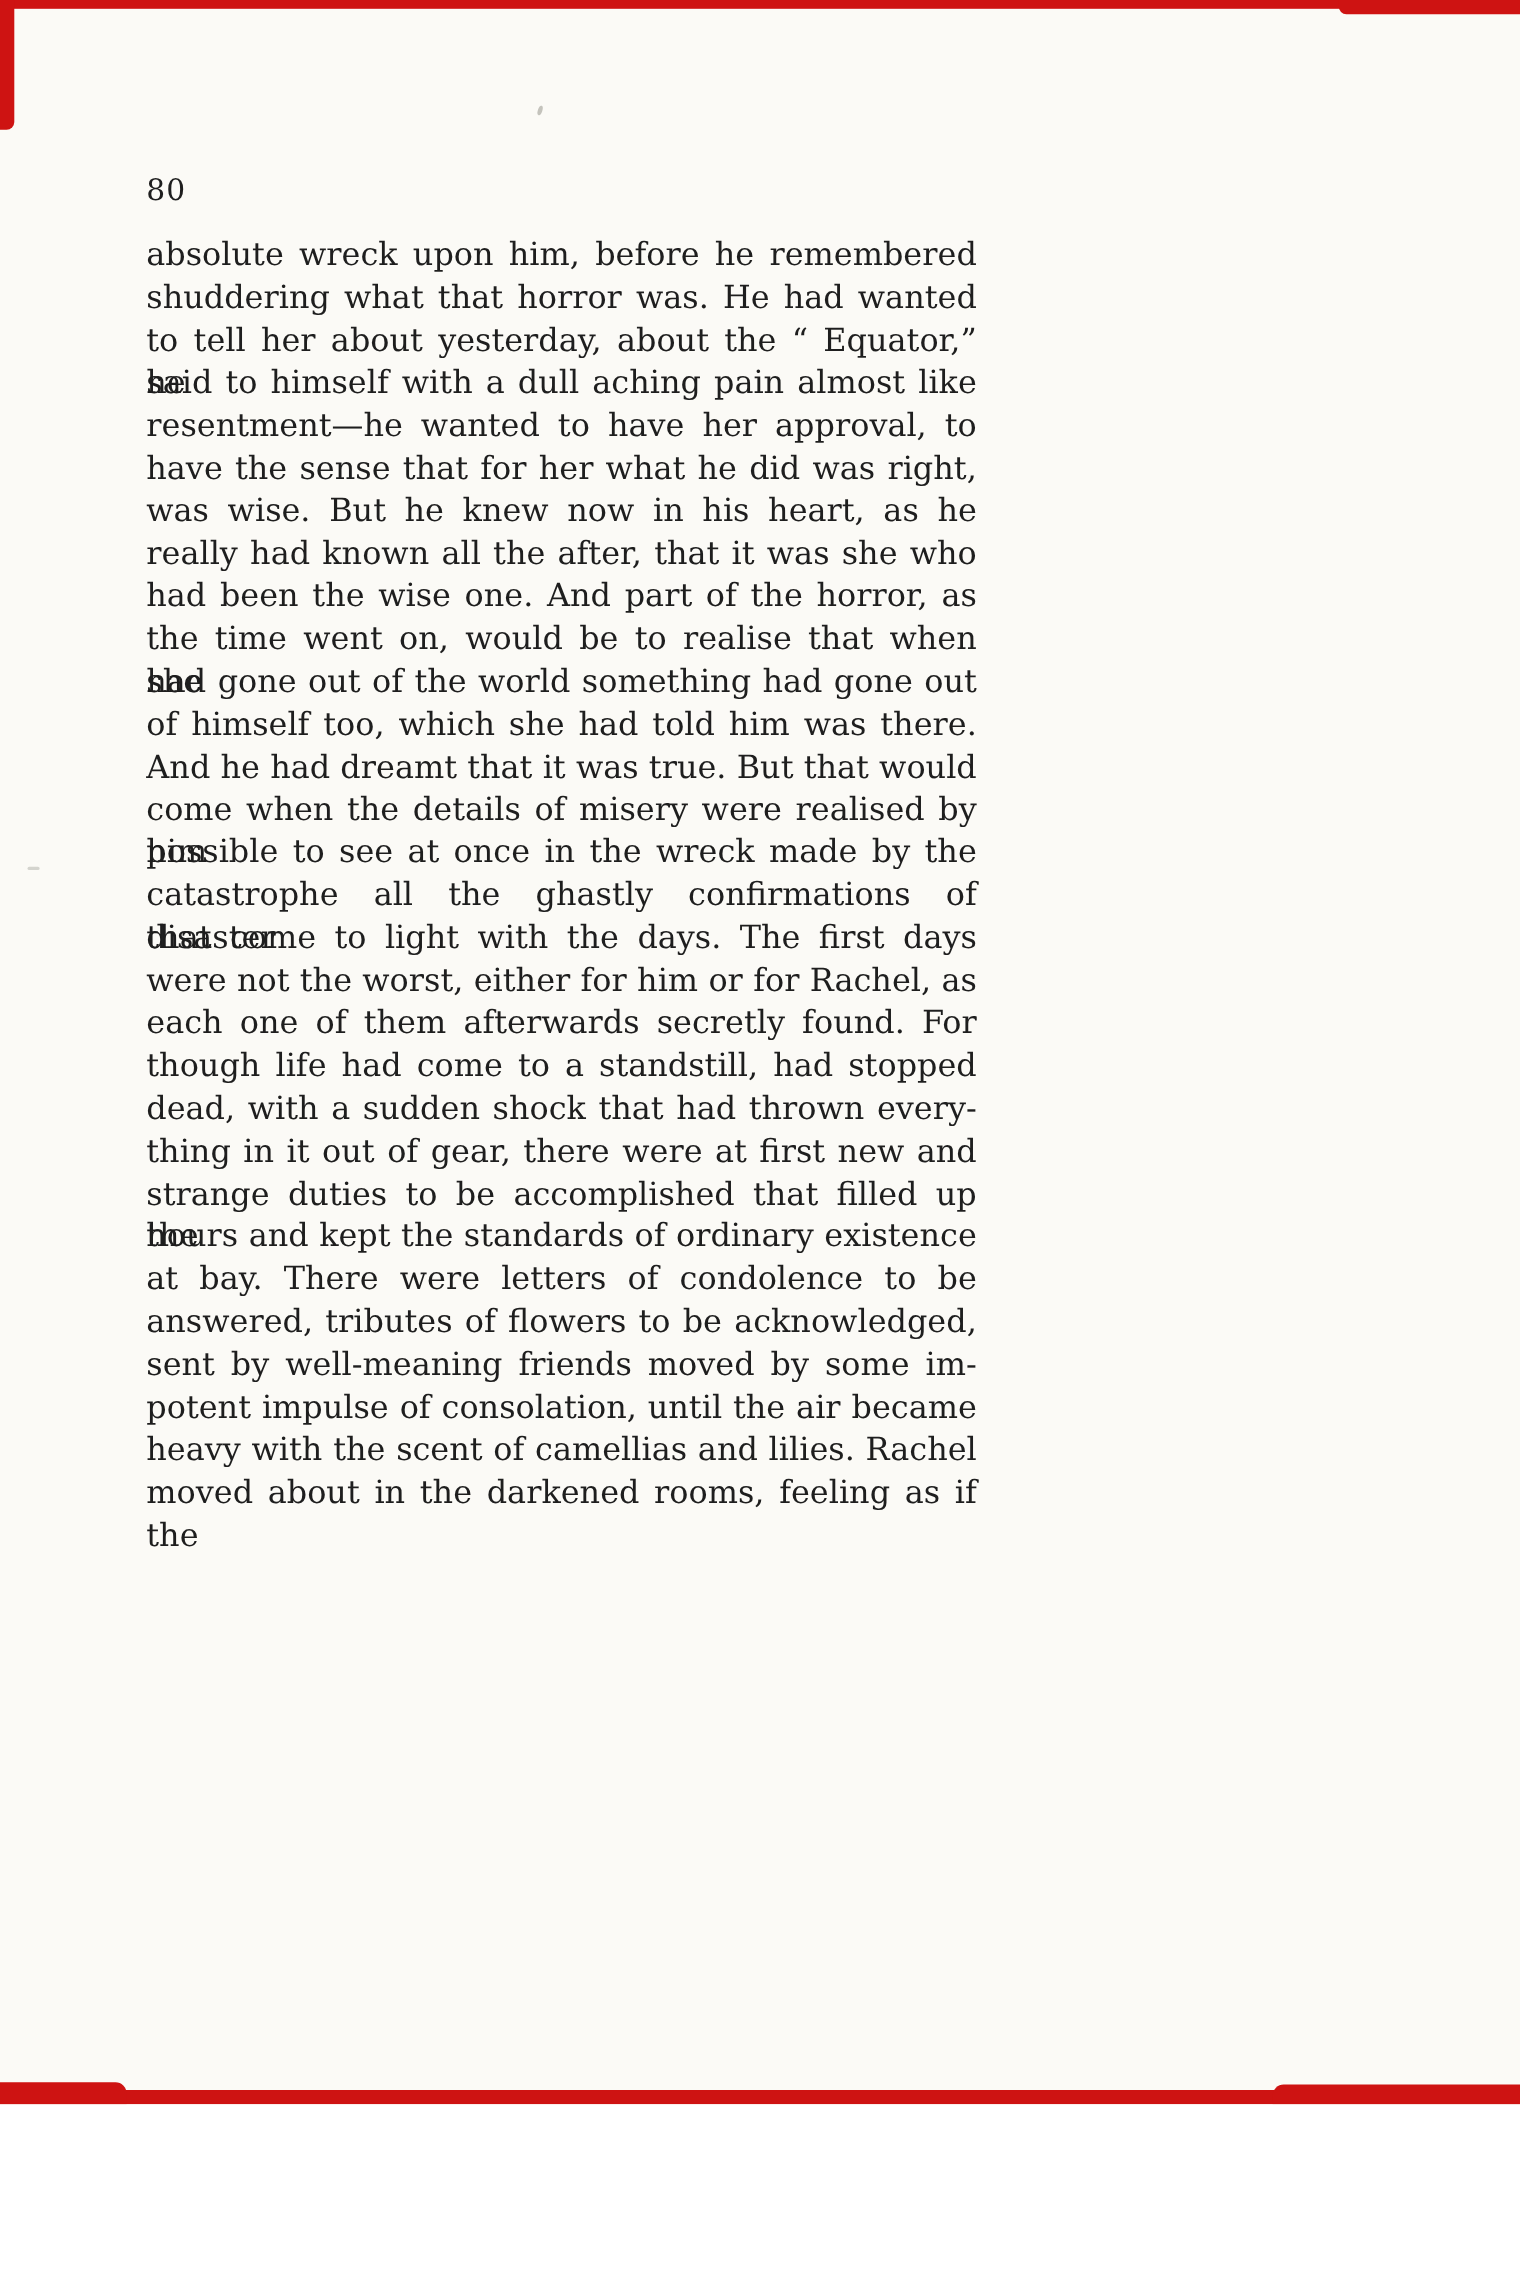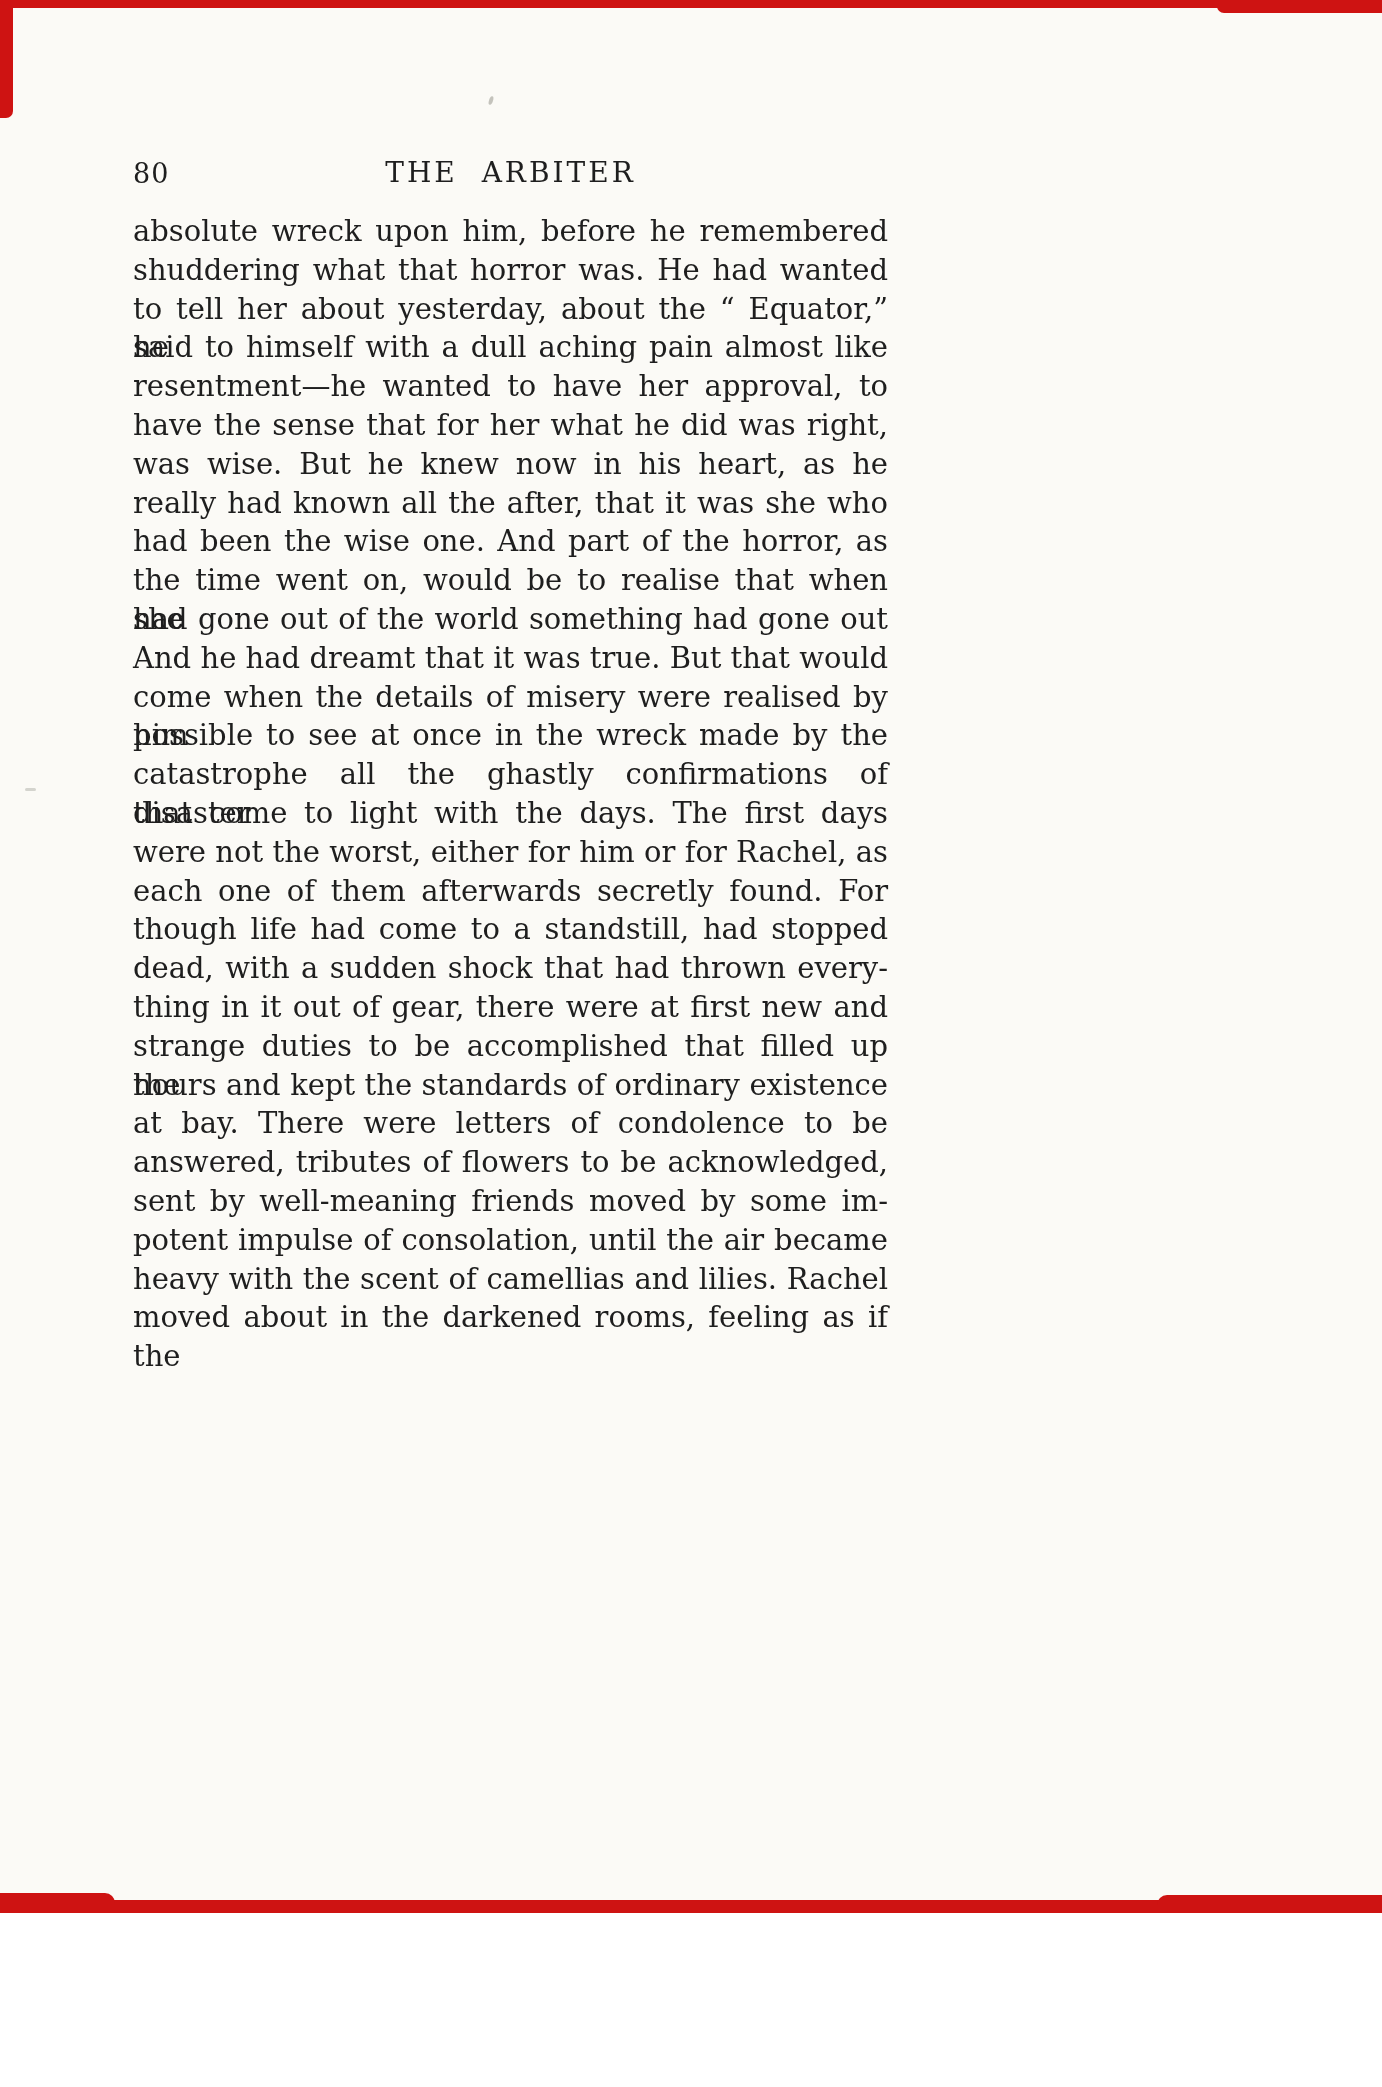--- a/index.html
+++ b/index.html
@@ -76,35 +76,35 @@
   <div class="edge edge-top-right"></div>
   <div class="edge edge-left"></div>
   <div class="edge edge-bottom"></div>
   <div class="edge edge-bottom-left-bump"></div>
   <div class="edge edge-bottom-right-bump"></div>
   <div class="speck speck-1"></div>
   <div class="speck speck-2"></div>
 
   <header class="page-header">
     <span class="page-number">80</span>
-    <span class="running-title">THE ARBITER</span>
   </header>
 
   <main class="body-text">
     <div class="line">absolute wreck upon him, before he remembered</div>
     <div class="line">shuddering what that horror was.  He had wanted</div>
     <div class="line">to tell her about yesterday, about the “ Equator,” he</div>
     <div class="line">said to himself with a dull aching pain almost like</div>
     <div class="line">resentment—he wanted to have her approval, to</div>
     <div class="line">have the sense that for her what he did was right,</div>
     <div class="line">was wise.  But he knew now in his heart, as he</div>
     <div class="line">really had known all the after, that it was she who</div>
     <div class="line">had been the wise one.  And part of the horror, as</div>
     <div class="line">the time went on, would be to realise that when she</div>
     <div class="line">had gone out of the world something had gone out</div>
+    <div class="line">of himself too, which she had told him was there.</div>
     <div class="line">And he had dreamt that it was true.  But that would</div>
     <div class="line">come when the details of misery were realised by him</div>
     <div class="line">possible to see at once in the wreck made by the</div>
     <div class="line">catastrophe all the ghastly confirmations of disaster</div>
     <div class="line">that come to light with the days.  The first days</div>
     <div class="line">were not the worst, either for him or for Rachel, as</div>
     <div class="line">each one of them afterwards secretly found.  For</div>
     <div class="line">though life had come to a standstill, had stopped</div>
     <div class="line">dead, with a sudden shock that had thrown every-</div>
     <div class="line">thing in it out of gear, there were at first new and</div>

